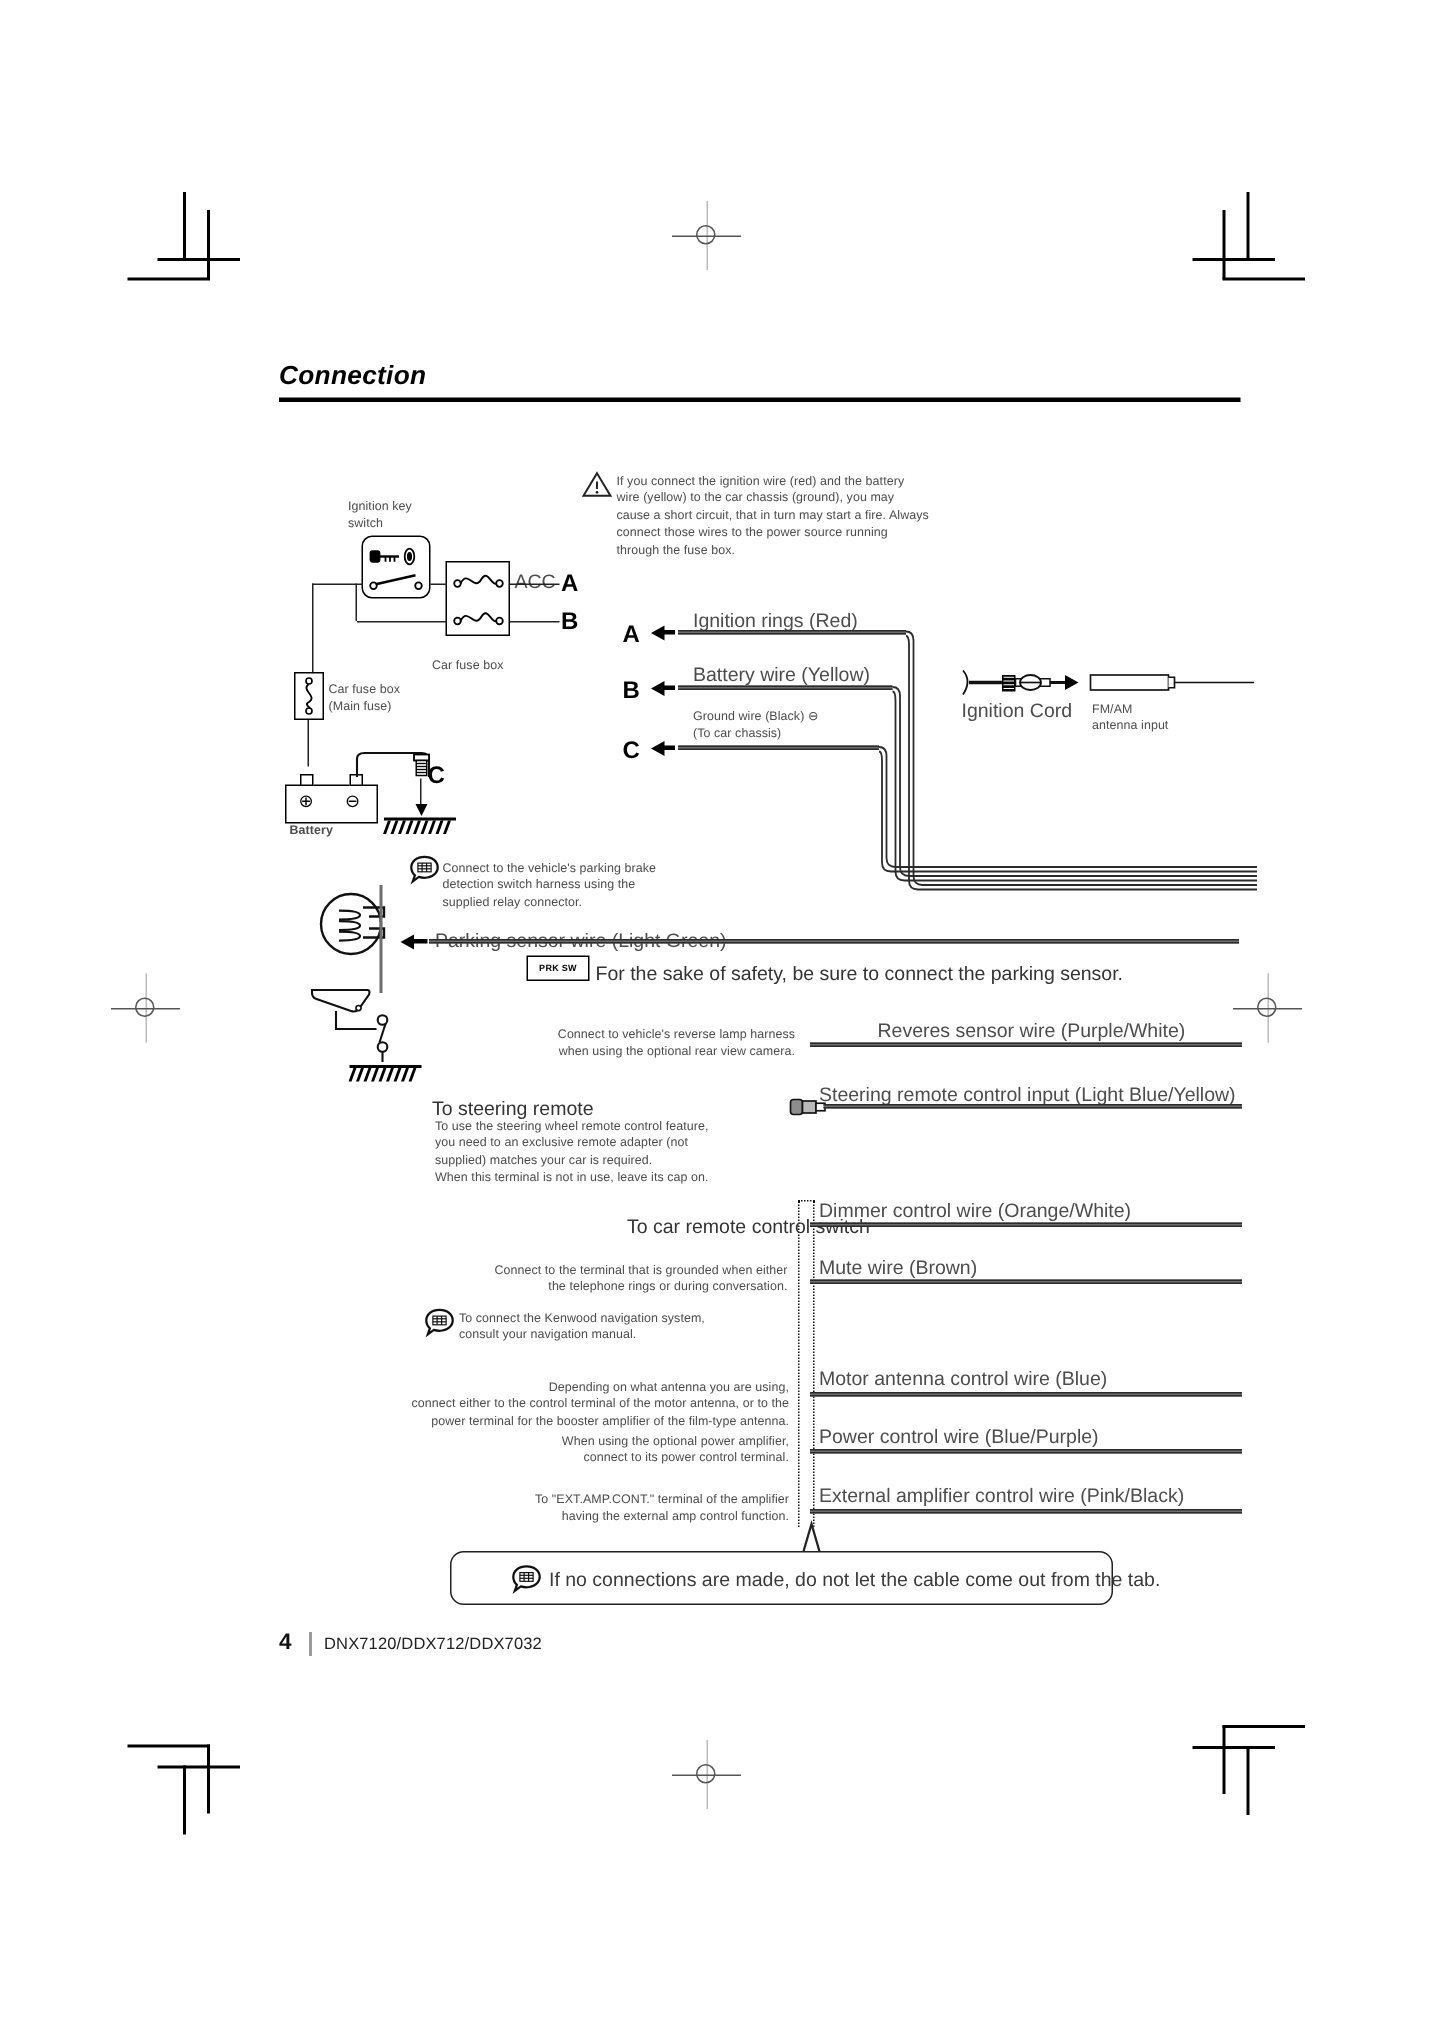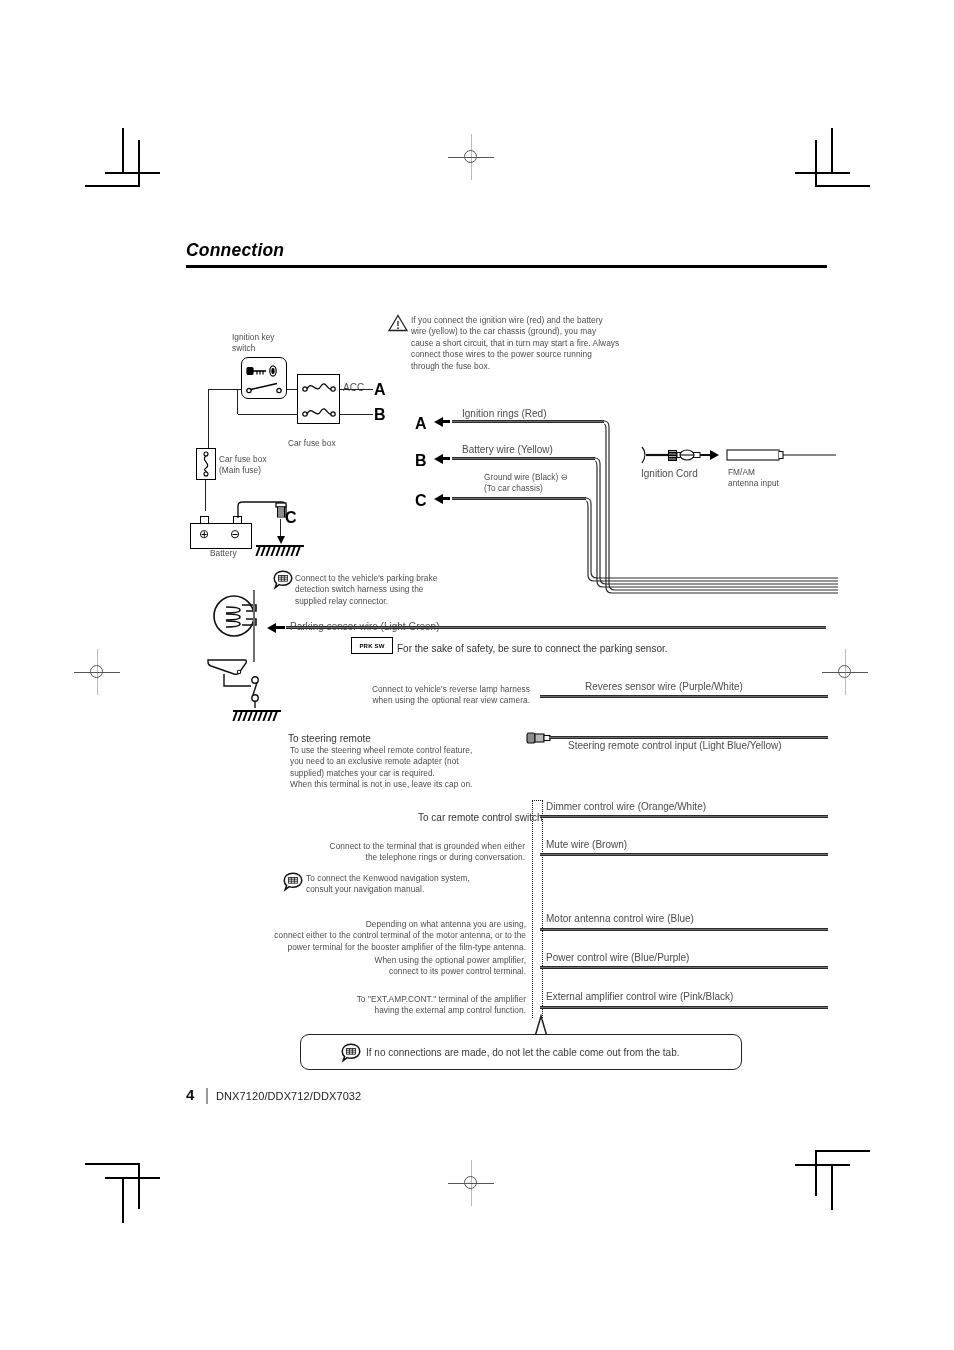--- a/index.html
+++ b/index.html
@@ -16,21 +16,21 @@
   .reg .vt{position:absolute;left:14.5px;top:-8px;width:1px;height:46px;background:#bbb;}
 
   
   .page-title{position:absolute;left:186px;top:240px;font-size:17.5px;
               font-weight:bold;font-style:italic;letter-spacing:.2px;}
   .title-rule{position:absolute;left:186px;top:265px;width:641px;height:3px;background:#000;}
 
   
   .txt{position:absolute;font-size:8.3px;line-height:11.4px;color:#4c4c4c;
        white-space:pre-line;letter-spacing:.05px;}
-  .lbl{position:absolute;font-size:10px;line-height:11px;color:#4c4c4c;white-space:nowrap;}
+  .lbl{position:absolute;font-size:13px;line-height:11px;color:#4c4c4c;white-space:nowrap;}
   .bigletter{position:absolute;font-size:16px;font-weight:bold;color:#000;font-family:"Liberation Sans",sans-serif;}
   .wire{position:absolute;height:3px;background:#6e6e6e;border-top:1px solid #2b2b2b;border-bottom:1px solid #2b2b2b;box-sizing:border-box;}
   .thin{position:absolute;background:#222;}
 
   
   .arrowL{position:absolute;width:0;height:0;border-top:5px solid transparent;
           border-bottom:5px solid transparent;border-right:9px solid #000;}
   .arrowR{position:absolute;width:0;height:0;border-top:5px solid transparent;
           border-bottom:5px solid transparent;border-left:9px solid #000;}
   .arrowD{position:absolute;width:0;height:0;border-left:4px solid transparent;
@@ -179,21 +179,21 @@
 </svg>
 <div class="txt" style="left:219px;top:454px;width:80px;">Car fuse box
 (Main fuse)</div>
 <div class="thin" style="left:205px;top:480px;width:1.4px;height:31px;"></div>
 
 <div class="bx" style="left:190px;top:523px;width:62px;height:26px;"></div>
 <div class="bx" style="left:200px;top:516px;width:9px;height:8px;"></div>
 <div class="bx" style="left:233px;top:516px;width:9px;height:8px;"></div>
 <div class="lbl" style="left:199px;top:529px;font-size:12px;color:#000;">⊕</div>
 <div class="lbl" style="left:230px;top:529px;font-size:12px;color:#000;">⊖</div>
-<div class="txt" style="left:210px;top:548px;width:60px;">Battery</div>
+<div class="txt" style="left:193px;top:548px;width:60px;font-weight:bold;">Battery</div>
 
 <svg class="abs" style="left:236px;top:500px;" width="56" height="20" viewBox="0 0 56 20">
   <path d="M2 18 L2 6 Q2 2 7 2 L45 2 Q50 2 50 7 L50 18" fill="none" stroke="#111" stroke-width="1.4"></path>
 </svg>
 
 <svg class="abs" style="left:273px;top:503px;" width="16" height="22" viewBox="0 0 16 22">
   <rect x="3" y="0" width="10" height="4" fill="#fff" stroke="#000" stroke-width="1.2"></rect>
   <rect x="4.5" y="4" width="7" height="10" fill="#fff" stroke="#000" stroke-width="1"></rect>
   <line x1="4.5" y1="6" x2="11.5" y2="6" stroke="#000" stroke-width="0.9"></line>
   <line x1="4.5" y1="8" x2="11.5" y2="8" stroke="#000" stroke-width="0.9"></line>
@@ -224,21 +224,21 @@
 
 <div class="bigletter" style="left:415px;top:452px;">B</div>
 <div class="arrowL" style="left:434px;top:454px;"></div>
 <div class="arrstem" style="left:442px;top:457px;width:8px;"></div>
 <div class="lbl" style="left:462px;top:444px;">Battery wire (Yellow)</div>
 <div class="wire" style="left:452px;top:457px;width:143px;"></div>
 
 <div class="bigletter" style="left:415px;top:492px;">C</div>
 <div class="arrowL" style="left:434px;top:494px;"></div>
 <div class="arrstem" style="left:442px;top:497px;width:8px;"></div>
-<div class="txt" style="left:484px;top:472px;width:160px;">Ground wire (Black) ⊖
+<div class="txt" style="left:462px;top:472px;width:160px;">Ground wire (Black) ⊖
 (To car chassis)</div>
 <div class="wire" style="left:452px;top:497px;width:134px;"></div>
 
 <svg class="abs" style="left:580px;top:416px;" width="258px" height="190" viewBox="0 0 258 190">
   <path d="M6 5 L616 5" fill="none" stroke="none"></path>
 
   <path d="M24 5 Q29 5 29 11 L29 168 Q29 174 35 174 L258 174" fill="none" stroke="#2b2b2b" stroke-width="1.2"></path>
   <path d="M24 8 Q26 8 26 14 L26 171 Q26 177 32 177 L258 177" fill="none" stroke="#2b2b2b" stroke-width="1.2"></path>
 
   <path d="M15 42 Q20 42 20 48 L20 162 Q20 168 26 168 L258 168" fill="none" stroke="#2b2b2b" stroke-width="1.2"></path>
@@ -331,21 +331,21 @@
 when using the optional rear view camera.</div>
 <div class="lbl" style="left:545px;top:681px;padding-left:40px;">Reveres sensor wire (Purple/White)</div>
 <div class="wire" style="left:540px;top:695px;width:288px;"></div>
 
 <div class="lbl" style="left:288px;top:733px;color:#333;">To steering remote</div>
 <svg class="abs" style="left:526px;top:730px;" width="26" height="16" viewBox="0 0 26 16">
   <rect x="1" y="3" width="8" height="10" rx="2" fill="#8d8d8d" stroke="#111" stroke-width="1.1"></rect>
   <rect x="9" y="4" width="9" height="8" fill="#b9b9b9" stroke="#111" stroke-width="1.1"></rect>
   <rect x="18" y="5.5" width="6" height="5" fill="#fff" stroke="#111" stroke-width="1.1"></rect>
 </svg>
-<div class="lbl" style="left:568px;top:724px;margin-top:16px;">Steering remote control input (Light Blue/Yellow)</div>
+<div class="lbl" style="left:546px;top:724px;">Steering remote control input (Light Blue/Yellow)</div>
 <div class="wire" style="left:549px;top:736px;width:279px;"></div>
 <div class="txt" style="left:290px;top:745px;width:245px;">To use the steering wheel remote control feature,
 you need to an exclusive remote adapter (not
 supplied) matches your car is required.
 When this terminal is not in use, leave its cap on.</div>
 
 <div class="dotv" style="left:532px;top:800px;height:218px;"></div>
 <div class="dotv" style="left:542px;top:800px;height:218px;"></div>
 <div class="doth" style="left:532px;top:800px;width:11px;"></div>
 

